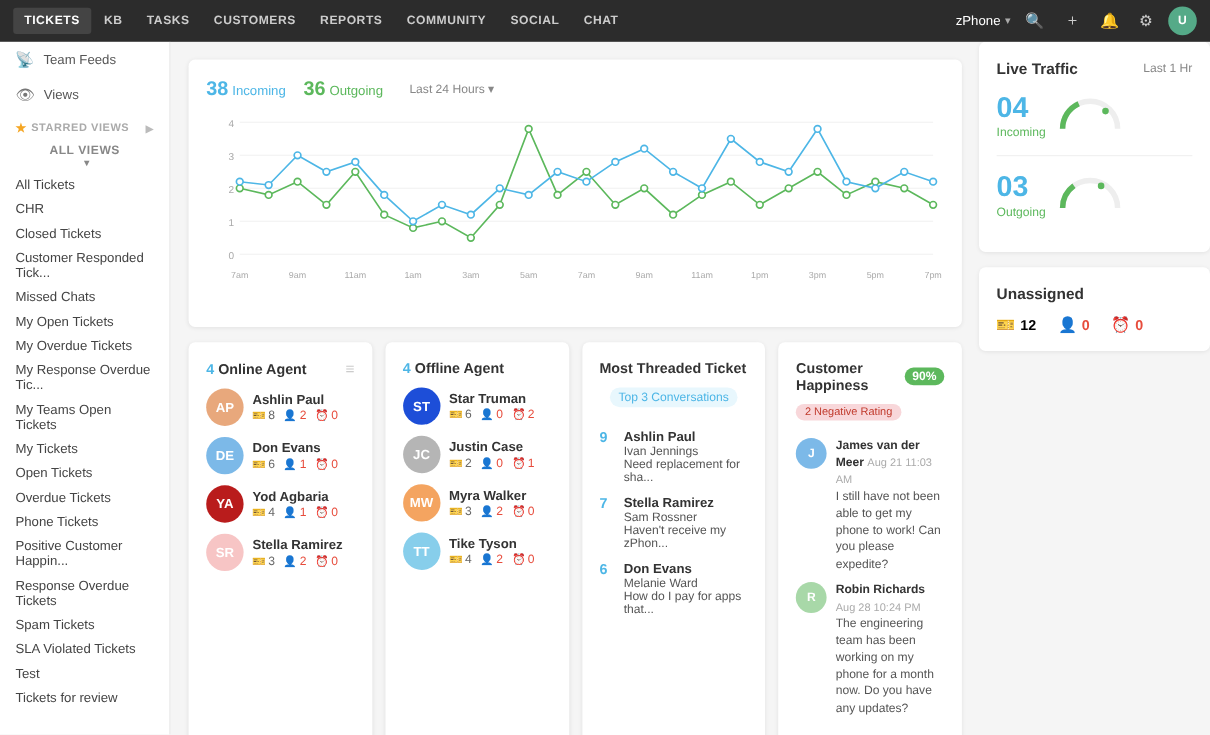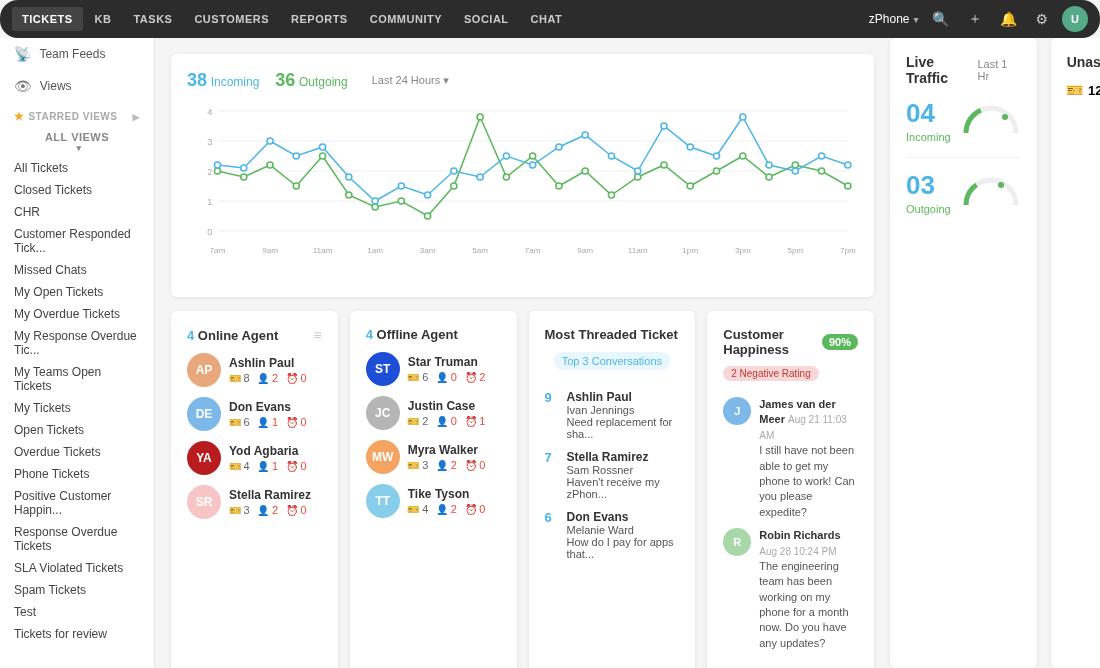--- a/index.html
+++ b/index.html
@@ -7,21 +7,20 @@
 
     
     .top-nav {
       background: #2c2c2c;
       height: 38px;
       display: flex;
       align-items: center;
       padding: 0 12px;
       gap: 2px;
       flex-shrink: 0;
-      border-radius: 18px;
     }
     .nav-item {
       color: #ccc;
       font-size: 11px;
       font-weight: 600;
       padding: 6px 10px;
       cursor: pointer;
       letter-spacing: 0.5px;
       border-radius: 3px;
     }
@@ -303,21 +302,21 @@
     .unassigned-card {}
     .unassigned-title { font-size: 14px; font-weight: 700; color: #333; margin-bottom: 12px; }
     .unassigned-stats { display: flex; gap: 20px; }
     .un-stat { display: flex; align-items: center; gap: 4px; font-size: 13px; font-weight: 600; }
     .un-icon { font-size: 14px; }
 
     
     .right-panel {
       width: 210px;
       display: flex;
-      flex-direction: row;
+      flex-direction: column;
       gap: 14px;
       flex-shrink: 0;
     }
   </style>
 </head>
 <body>
 
 <nav class="top-nav">
   <div class="nav-item active">TICKETS</div>
   <div class="nav-item">KB</div>
@@ -358,36 +357,36 @@
       <span style="margin-left:auto; font-size:9px; color:#bbb;">▶</span>
     </div>
 
     <div class="sidebar-section-row">
       <span>ALL VIEWS</span>
       <span class="sidebar-chevron">▾</span>
     </div>
 
     <div id="sidebar-links">
         <div class="sidebar-link">All Tickets</div>
+        <div class="sidebar-link">CHR</div>
         <div class="sidebar-link">Closed Tickets</div>
-        <div class="sidebar-link">CHR</div>
         <div class="sidebar-link">Customer Responded Tick...</div>
         <div class="sidebar-link">Missed Chats</div>
         <div class="sidebar-link">My Open Tickets</div>
         <div class="sidebar-link">My Overdue Tickets</div>
         <div class="sidebar-link">My Response Overdue Tic...</div>
         <div class="sidebar-link">My Teams Open Tickets</div>
         <div class="sidebar-link">My Tickets</div>
         <div class="sidebar-link">Open Tickets</div>
         <div class="sidebar-link">Overdue Tickets</div>
         <div class="sidebar-link">Phone Tickets</div>
         <div class="sidebar-link">Positive Customer Happin...</div>
         <div class="sidebar-link">Response Overdue Tickets</div>
+        <div class="sidebar-link">Spam Tickets</div>
         <div class="sidebar-link">SLA Violated Tickets</div>
-        <div class="sidebar-link">Spam Tickets</div>
         <div class="sidebar-link">Test</div>
         <div class="sidebar-link">Tickets for review</div>
       </div>
 
   </aside>
 
   <div class="content">
 
     <div class="card" style="position:relative;">
       <div class="bandwidth-header">

